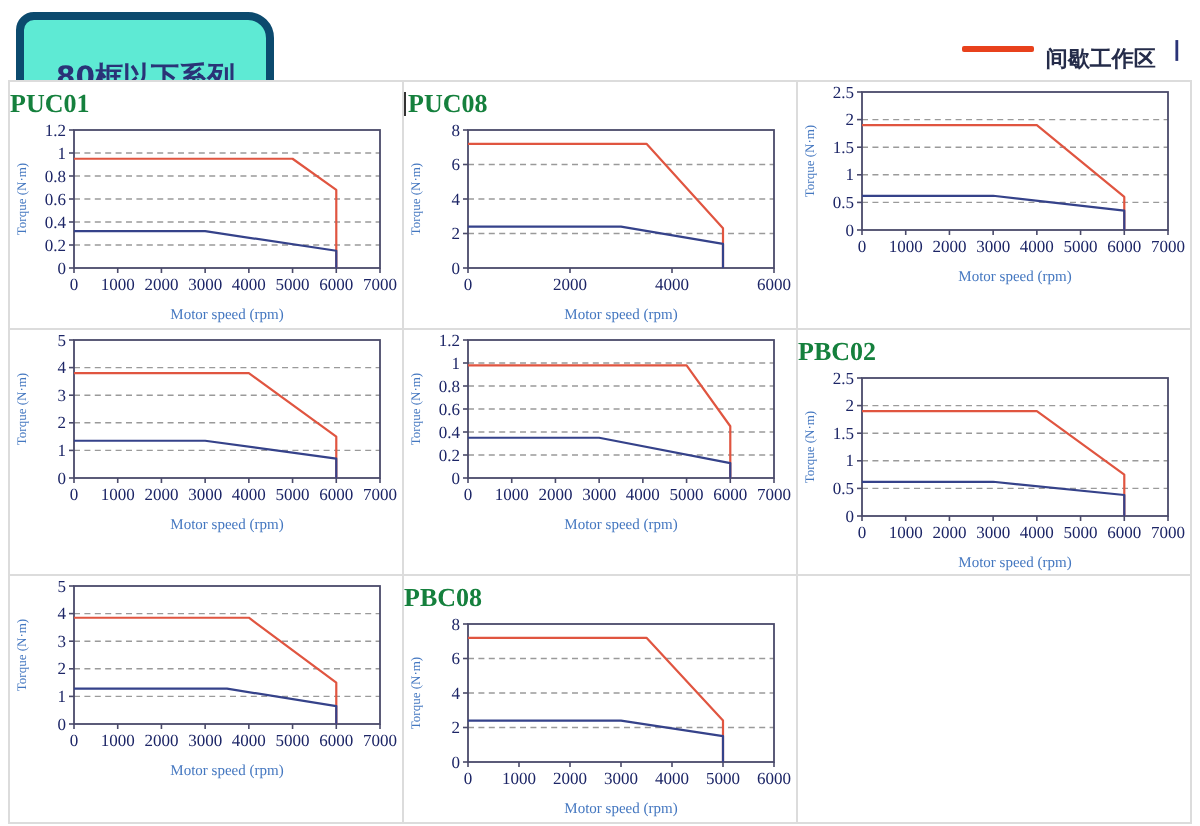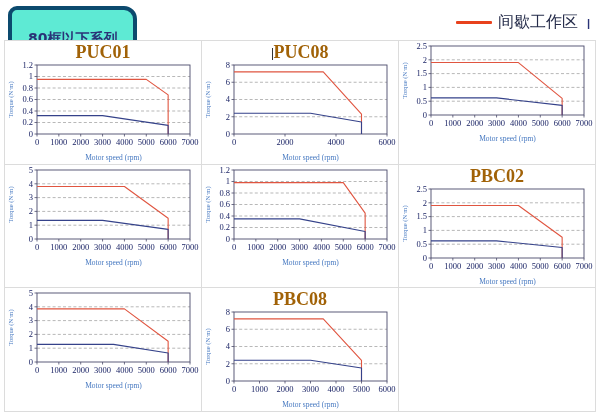--- a/index.html
+++ b/index.html
@@ -17,41 +17,42 @@
     font-family:"DejaVu Sans", sans-serif;
     background:#5eead4;
   }
   .legend {
     position:absolute; top:12px; right:10px;
     display:flex; align-items:center; gap:9px;
   }
   .legend-item { display:flex; align-items:center; gap:6px; }
   .swatch { display:inline-block; width:36px; height:3px; border-radius:1px; }
   .legend-label {
-    font-size:16px; font-weight:normal; color:#252c4a;
+    font-size:11px; font-weight:bold; color:#252c4a;
     font-family:"DejaVu Sans", sans-serif;
+    margin-top:10px;
   }
   .legend-sep { color:#2a3377; font-size:11px; font-weight:bold; }
 
   .grid {
     position:absolute; top:40px; left:4px; width:591px; height:371px;
     display:grid;
     grid-template-columns:repeat(3, 1fr);
     grid-template-rows:repeat(3, 1fr);
     border-top:1px solid #dcdcdc; border-left:1px solid #dcdcdc;
     background:#fff;
   }
   .cell {
     border-right:1px solid #dcdcdc; border-bottom:1px solid #dcdcdc;
     overflow:hidden; background:#fff;
   }
   .chart-title {
-    text-align:center; margin-top:3px; height:16px; line-height:16px;
+    text-align:left; margin-top:3px; height:16px; line-height:16px;
     font-family:"Liberation Serif", serif;
-    font-size:18px; font-weight:bold; color:#a16207;
+    font-size:13px; font-weight:bold; color:#15803d;
   }
   .caret { display:none; width:1px; height:12px; background:#333;
     vertical-align:-2px; margin-right:1px; }
   .caret.on { display:inline-block; }
   .chart-box { width:100%; }
   .chart-box svg { display:block; margin:0 auto; }
   .tick-label { font-family:"Liberation Serif", serif; fill:#1c2566; }
   .axis-label { fill:#4477c0; font-family:"Liberation Serif", serif; }
 </style>
 </head>

